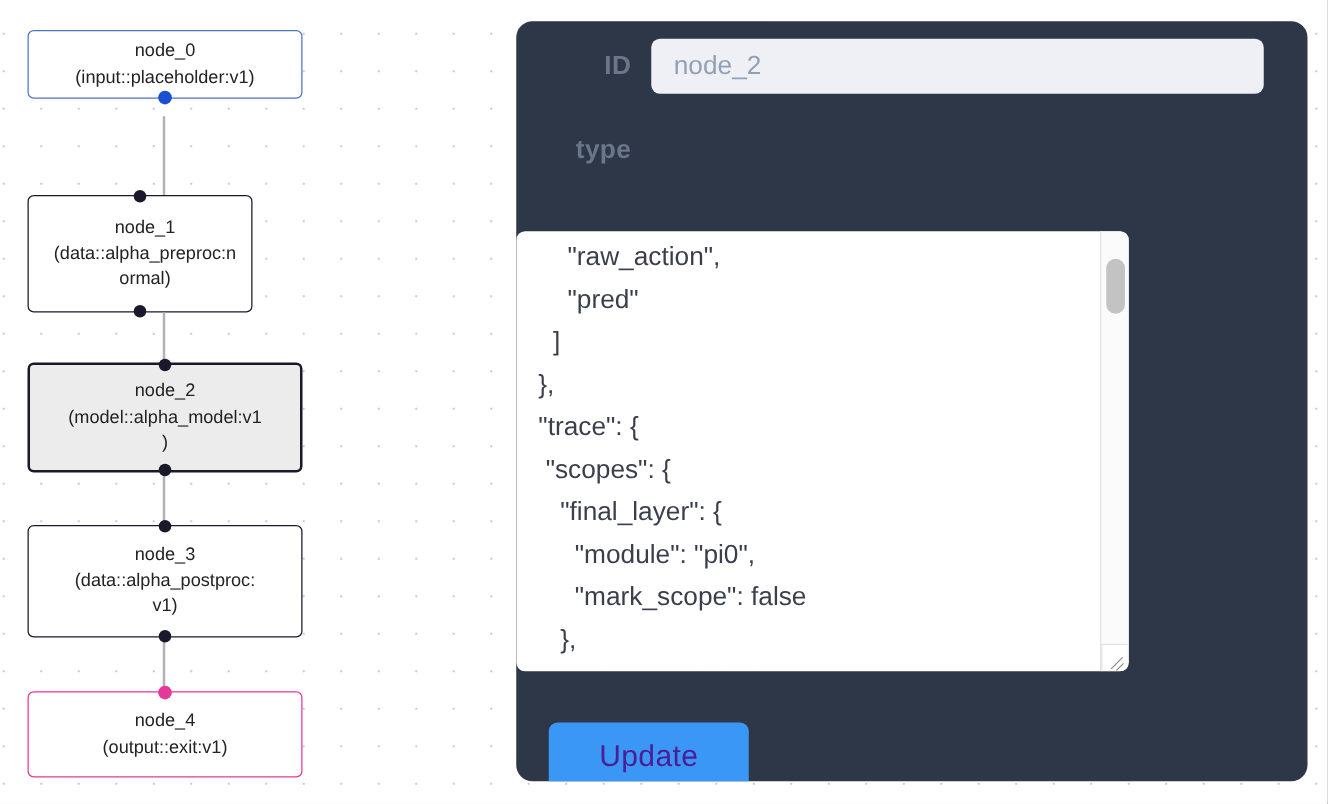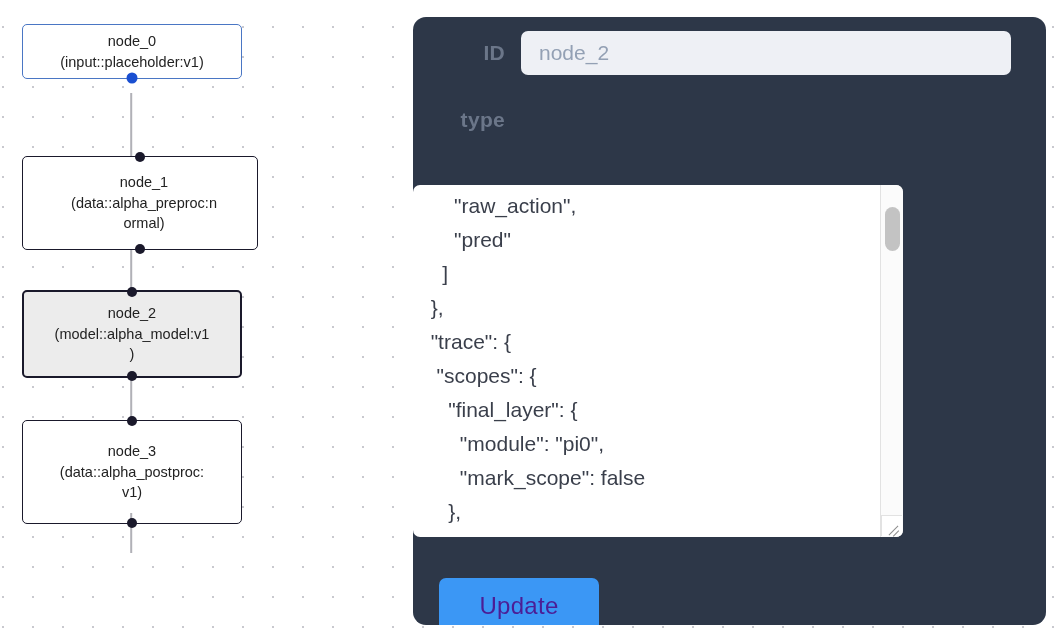--- a/index.html
+++ b/index.html
@@ -223,44 +223,49 @@
     <div class="edge" style="top:250px;height:40px;"></div>
     <div class="edge" style="top:378px;height:42px;"></div>
     <div class="edge" style="top:513px;height:40px;"></div>
 
     <div class="node input-node" style="left:22px;top:24px;width:220px;height:55px;">
       <span class="lbl">node_0
 (input::placeholder:v1)</span>
       <span class="handle blue" style="top:100%;"></span>
     </div>
 
-    <div class="node" style="left:22px;top:156px;width:236px;height:94px;padding-left:18px;">
+    <div class="node" style="left:22px;top:156px;width:180px;height:94px;padding-left:18px;">
       <span class="lbl">node_1
 (data::alpha_preproc:n
 ormal)</span>
       <span class="handle" style="top:0;"></span>
       <span class="handle" style="top:100%;"></span>
     </div>
 
     <div class="node selected" style="left:22px;top:290px;width:220px;height:88px;">
       <span class="lbl">node_2
 (model::alpha_model:v1
 )</span>
       <span class="handle" style="top:0;"></span>
       <span class="handle" style="top:100%;"></span>
     </div>
 
-    <div class="node" style="left:22px;top:420px;width:220px;height:104px;">
+    <div class="node" style="left:22px;top:420px;width:220px;height:90px;">
       <span class="lbl">node_3
 (data::alpha_postproc:
 v1)</span>
       <span class="handle" style="top:0;"></span>
       <span class="handle" style="top:100%;"></span>
     </div>
 
+    <div class="node output-node" style="left:22px;top:553px;width:220px;height:69px;">
+      <span class="lbl">node_4
+(output::exit:v1)</span>
+      <span class="handle pink" style="top:0;"></span>
+    </div>
   </div>
 
 
   <div id="config-panel">
 
     <div class="field-row" style="left:0; top:14px;">
       <div class="field-label">ID</div>
       <div class="field-input">node_2</div>
     </div>
 

